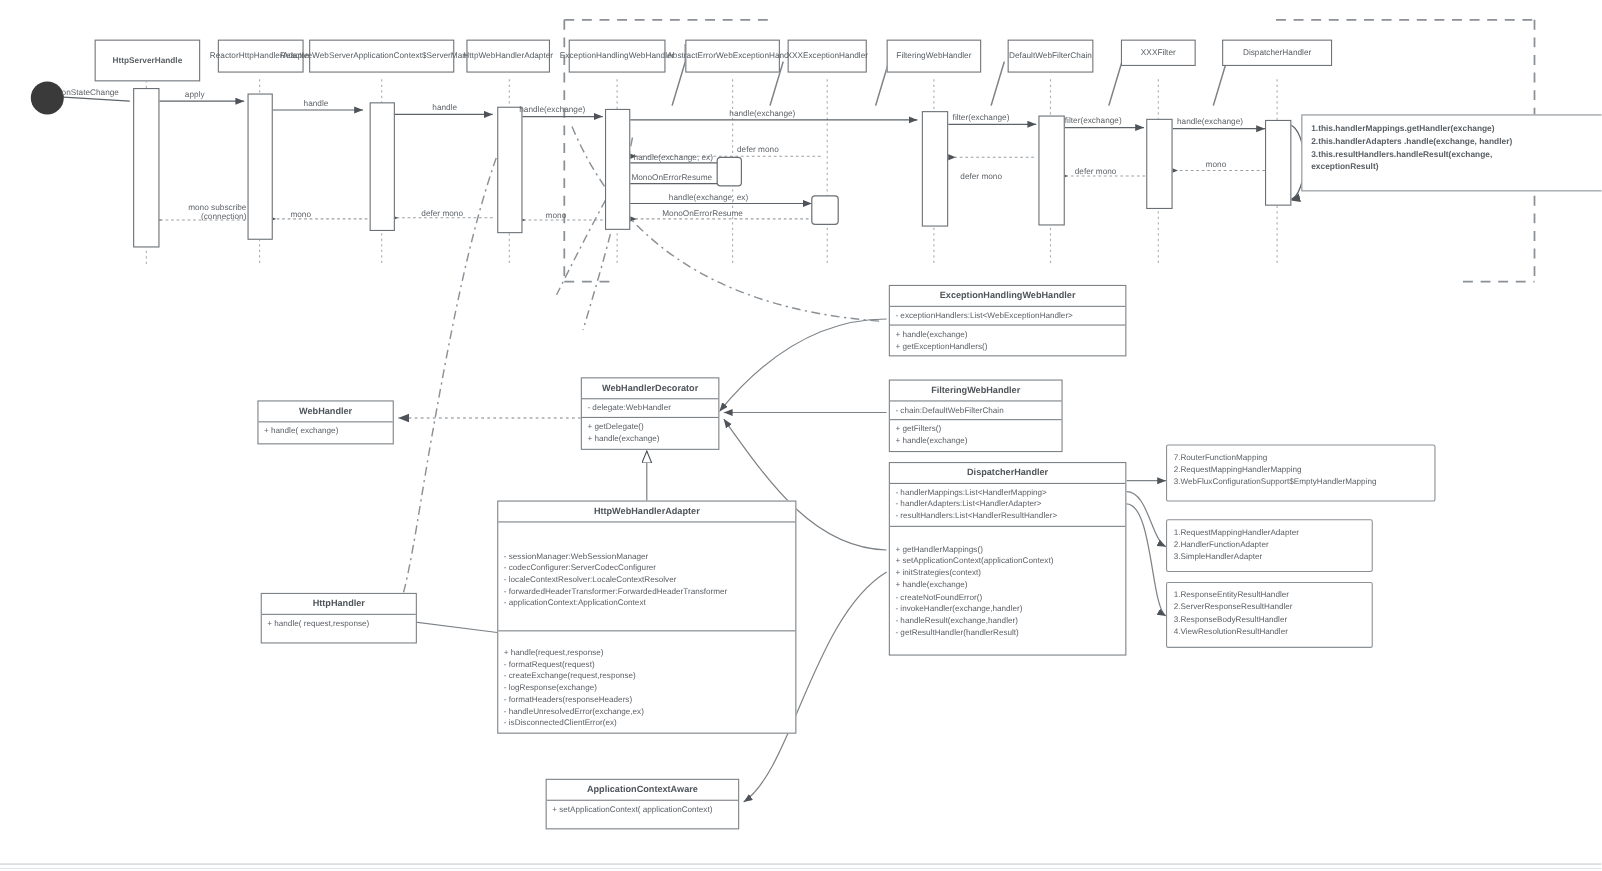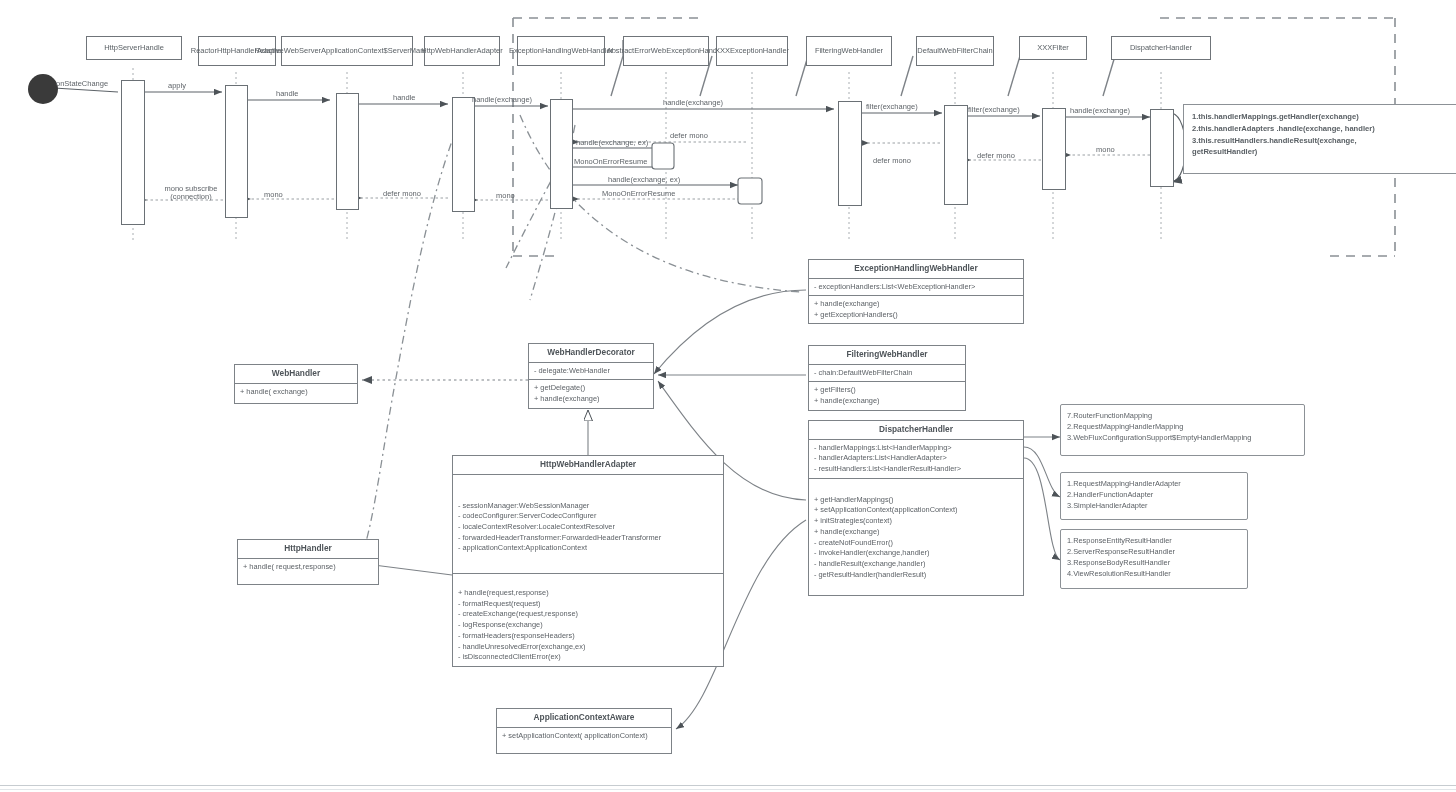--- a/index.html
+++ b/index.html
@@ -201,21 +201,21 @@
     </g>
 
     <g stroke="#8a9095" stroke-width="1.3" fill="none" stroke-dasharray="8,4,2,4">
       <path d="M464,110 C430,190 410,300 392,400 C378,480 372,530 360,560"></path>
       <path d="M575,125 C560,200 545,250 530,300"></path>
       <path d="M520,115 C560,210 640,280 800,292"></path>
       <path d="M568,150 C540,200 520,240 506,268"></path>
     </g>
   </svg>
 
-  <div class="box lifeline-head" style="left:86px;top:36px;width:96px;height:24px;">
+  <div class="box lifeline-head" style="left:86px;top:36px;width:96px;height:38px;font-weight:bold;">
     <span>HttpServerHandle</span>
   </div>
   <div class="box lifeline-head" style="left:198px;top:36px;width:78px;height:30px;">
     <span>ReactorHttpHandlerAdapter</span>
   </div>
   <div class="box lifeline-head" style="left:281px;top:36px;width:132px;height:30px;">
     <span>ReactiveWebServerApplicationContext$ServerManager</span>
   </div>
   <div class="box lifeline-head" style="left:424px;top:36px;width:76px;height:30px;">
     <span>HttpWebHandlerAdapter</span>
@@ -270,27 +270,27 @@
   <div class="msg-label" style="left:608px;top:176px;">handle(exchange, ex)</div>
   <div class="msg-label" style="left:602px;top:190px;">MonoOnErrorResume</div>
 
   <div class="msg-label" style="left:873px;top:157px;">defer mono</div>
   <div class="msg-label" style="left:977px;top:152px;">defer mono</div>
   <div class="msg-label" style="left:1096px;top:146px;">mono</div>
 
   <div class="msg-label" style="left:383px;top:190px;">defer mono</div>
   <div class="msg-label" style="left:264px;top:191px;">mono</div>
   <div class="msg-label" style="left:496px;top:192px;">mono</div>
-  <div class="msg-label multi" style="left:158px;top:185px;width:66px;text-align:center;">mono subscribe (connection)</div>
+  <div class="msg-label multi" style="left:158px;top:185px;width:66px;text-align:right;">mono subscribe (connection)</div>
 
   <div class="note" style="left:1183px;top:104px;width:279px;height:70px;font-weight:bold;">
     <div>1.this.handlerMappings.getHandler(exchange)</div>
     <div>2.this.handlerAdapters .handle(exchange, handler)</div>
     <div>3.this.resultHandlers.handleResult(exchange,</div>
-    <div>getResultHandler)</div>
+    <div>exceptionResult)</div>
   </div>
 
   <div class="cls" style="left:808px;top:259px;width:216px;height:65px;">
     <div class="cls-title">ExceptionHandlingWebHandler</div>
     <div class="cls-sec">
       <div>- exceptionHandlers:List&lt;WebExceptionHandler&gt;</div>
     </div>
     <div class="cls-sec">
       <div>+ handle(exchange)</div>
       <div>+ getExceptionHandlers()</div>

